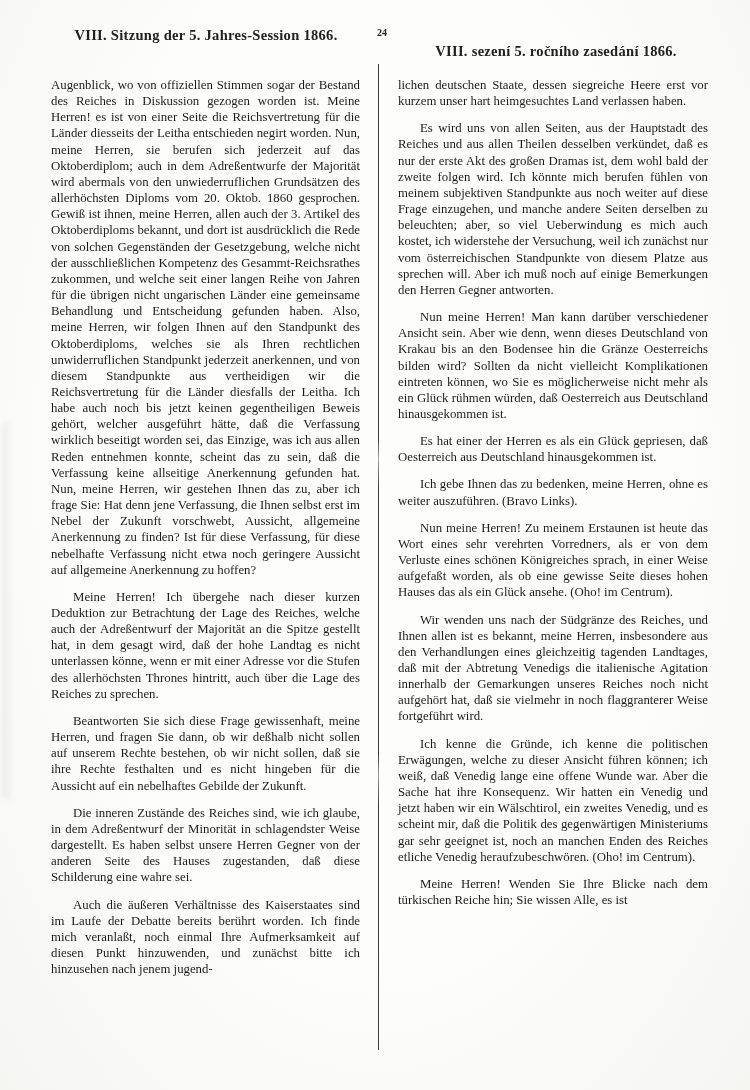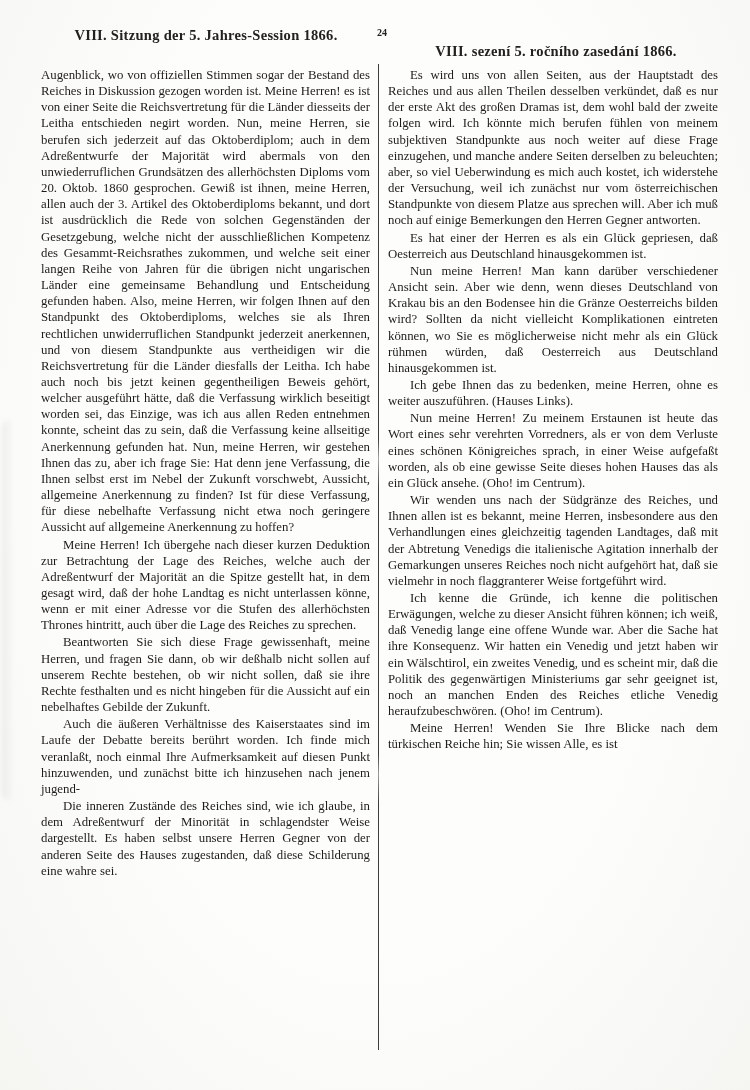--- a/index.html
+++ b/index.html
@@ -42,48 +42,49 @@
       #3e3c39 70%, rgba(62,60,57,0.5) 72%, #3e3c39 75%, #3e3c39 100%);
   }
   .text-col {
     position: absolute; top: 66px; height: 988px; overflow: hidden;
     font-size: 12.8px; line-height: 16.15px; color: #1e1c19;
     text-align: justify;
     -webkit-hyphens: none; hyphens: none;
   }
   .col-left  { left: 40px;  width: 331px; }
   .col-right { left: 387px; width: 332px; }
-  .text-col p.para { margin: 1px; text-indent: 22px; }
+  .text-col p.para { margin: 11px; text-indent: 22px; }
   .text-col p.no-indent { text-indent: 0; }
 </style>
 </head>
 <body>
 
 <div class="page">
   <div class="scan-smudge"></div>
 
   <div class="header-row">
     <div class="header-title header-left">VIII. Sitzung der 5. Jahres-Session 1866.</div>
     <div class="page-number">24</div>
     <div class="header-title header-right">VIII. sezení 5. ročního zasedání 1866.</div>
   </div>
 
   <div class="col-divider"></div>
 
   <div class="text-col col-left" style="color: rgb(30, 28, 25);">
       <p class="para no-indent">Augenblick, wo von offiziellen Stimmen sogar der Bestand des Reiches in Diskussion gezogen worden ist. Meine Herren! es ist von einer Seite die Reichsvertretung für die Länder diesseits der Leitha entschieden negirt worden. Nun, meine Herren, sie berufen sich jederzeit auf das Oktoberdiplom; auch in dem Adreßentwurfe der Majorität wird abermals von den unwiederruflichen Grundsätzen des allerhöchsten Diploms vom 20. Oktob. 1860 gesprochen. Gewiß ist ihnen, meine Herren, allen auch der 3. Artikel des Oktoberdiploms bekannt, und dort ist ausdrücklich die Rede von solchen Gegenständen der Gesetzgebung, welche nicht der ausschließlichen Kompetenz des Gesammt-Reichsrathes zukommen, und welche seit einer langen Reihe von Jahren für die übrigen nicht ungarischen Länder eine gemeinsame Behandlung und Entscheidung gefunden haben. Also, meine Herren, wir folgen Ihnen auf den Standpunkt des Oktoberdiploms, welches sie als Ihren rechtlichen unwiderruflichen Standpunkt jederzeit anerkennen, und von diesem Standpunkte aus vertheidigen wir die Reichsvertretung für die Länder diesfalls der Leitha. Ich habe auch noch bis jetzt keinen gegentheiligen Beweis gehört, welcher ausgeführt hätte, daß die Verfassung wirklich beseitigt worden sei, das Einzige, was ich aus allen Reden entnehmen konnte, scheint das zu sein, daß die Verfassung keine allseitige Anerkennung gefunden hat. Nun, meine Herren, wir gestehen Ihnen das zu, aber ich frage Sie: Hat denn jene Verfassung, die Ihnen selbst erst im Nebel der Zukunft vorschwebt, Aussicht, allgemeine Anerkennung zu finden? Ist für diese Verfassung, für diese nebelhafte Verfassung nicht etwa noch geringere Aussicht auf allgemeine Anerkennung zu hoffen?</p>
       <p class="para">Meine Herren! Ich übergehe nach dieser kurzen Deduktion zur Betrachtung der Lage des Reiches, welche auch der Adreßentwurf der Majorität an die Spitze gestellt hat, in dem gesagt wird, daß der hohe Landtag es nicht unterlassen könne, wenn er mit einer Adresse vor die Stufen des allerhöchsten Thrones hintritt, auch über die Lage des Reiches zu sprechen.</p>
       <p class="para">Beantworten Sie sich diese Frage gewissenhaft, meine Herren, und fragen Sie dann, ob wir deßhalb nicht sollen auf unserem Rechte bestehen, ob wir nicht sollen, daß sie ihre Rechte festhalten und es nicht hingeben für die Aussicht auf ein nebelhaftes Gebilde der Zukunft.</p>
+      <p class="para">Die inneren Zustände des Reiches sind, wie ich glaube, in dem Adreßentwurf der Minorität in schlagendster Weise dargestellt. Es haben selbst unsere Herren Gegner von der anderen Seite des Hauses zugestanden, daß diese Schilderung eine wahre sei.</p>
       <p class="para">Auch die äußeren Verhältnisse des Kaiserstaates sind im Laufe der Debatte bereits berührt worden. Ich finde mich veranlaßt, noch einmal Ihre Aufmerksamkeit auf diesen Punkt hinzuwenden, und zunächst bitte ich hinzusehen nach jenem jugend-</p>
-      <p class="para">Die inneren Zustände des Reiches sind, wie ich glaube, in dem Adreßentwurf der Minorität in schlagendster Weise dargestellt. Es haben selbst unsere Herren Gegner von der anderen Seite des Hauses zugestanden, daß diese Schilderung eine wahre sei.</p>
     </div>
 
   <div class="text-col col-right" style="color: rgb(30, 28, 25);">
+      <p class="para no-indent">lichen deutschen Staate, dessen siegreiche Heere erst vor kurzem unser hart heimgesuchtes Land verlassen haben.</p>
       <p class="para">Es wird uns von allen Seiten, aus der Hauptstadt des Reiches und aus allen Theilen desselben verkündet, daß es nur der erste Akt des großen Dramas ist, dem wohl bald der zweite folgen wird. Ich könnte mich berufen fühlen von meinem subjektiven Standpunkte aus noch weiter auf diese Frage einzugehen, und manche andere Seiten derselben zu beleuchten; aber, so viel Ueberwindung es mich auch kostet, ich widerstehe der Versuchung, weil ich zunächst nur vom österreichischen Standpunkte von diesem Platze aus sprechen will. Aber ich muß noch auf einige Bemerkungen den Herren Gegner antworten.</p>
+      <p class="para">Nun meine Herren! Man kann darüber verschiedener Ansicht sein. Aber wie denn, wenn dieses Deutschland von Krakau bis an den Bodensee hin die Gränze Oesterreichs bilden wird? Sollten da nicht vielleicht Komplikationen eintreten können, wo Sie es möglicherweise nicht mehr als ein Glück rühmen würden, daß Oesterreich aus Deutschland hinausgekommen ist.</p>
       <p class="para">Es hat einer der Herren es als ein Glück gepriesen, daß Oesterreich aus Deutschland hinausgekommen ist.</p>
-      <p class="para">Nun meine Herren! Man kann darüber verschiedener Ansicht sein. Aber wie denn, wenn dieses Deutschland von Krakau bis an den Bodensee hin die Gränze Oesterreichs bilden wird? Sollten da nicht vielleicht Komplikationen eintreten können, wo Sie es möglicherweise nicht mehr als ein Glück rühmen würden, daß Oesterreich aus Deutschland hinausgekommen ist.</p>
-      <p class="para">Ich gebe Ihnen das zu bedenken, meine Herren, ohne es weiter auszuführen. (Hauses Links).</p>
+      <p class="para">Ich gebe Ihnen das zu bedenken, meine Herren, ohne es weiter auszuführen. (Bravo Links).</p>
       <p class="para">Nun meine Herren! Zu meinem Erstaunen ist heute das Wort eines sehr verehrten Vorredners, als er von dem Verluste eines schönen Königreiches sprach, in einer Weise aufgefaßt worden, als ob eine gewisse Seite dieses hohen Hauses das als ein Glück ansehe. (Oho! im Centrum).</p>
       <p class="para">Wir wenden uns nach der Südgränze des Reiches, und Ihnen allen ist es bekannt, meine Herren, insbesondere aus den Verhandlungen eines gleichzeitig tagenden Landtages, daß mit der Abtretung Venedigs die italienische Agitation innerhalb der Gemarkungen unseres Reiches noch nicht aufgehört hat, daß sie vielmehr in noch flaggranterer Weise fortgeführt wird.</p>
       <p class="para">Ich kenne die Gründe, ich kenne die politischen Erwägungen, welche zu dieser Ansicht führen können; ich weiß, daß Venedig lange eine offene Wunde war. Aber die Sache hat ihre Konsequenz. Wir hatten ein Venedig und jetzt haben wir ein Wälschtirol, ein zweites Venedig, und es scheint mir, daß die Politik des gegenwärtigen Ministeriums gar sehr geeignet ist, noch an manchen Enden des Reiches etliche Venedig heraufzubeschwören. (Oho! im Centrum).</p>
       <p class="para">Meine Herren! Wenden Sie Ihre Blicke nach dem türkischen Reiche hin; Sie wissen Alle, es ist</p>
     </div>
 </div>
 
 </body></html>

